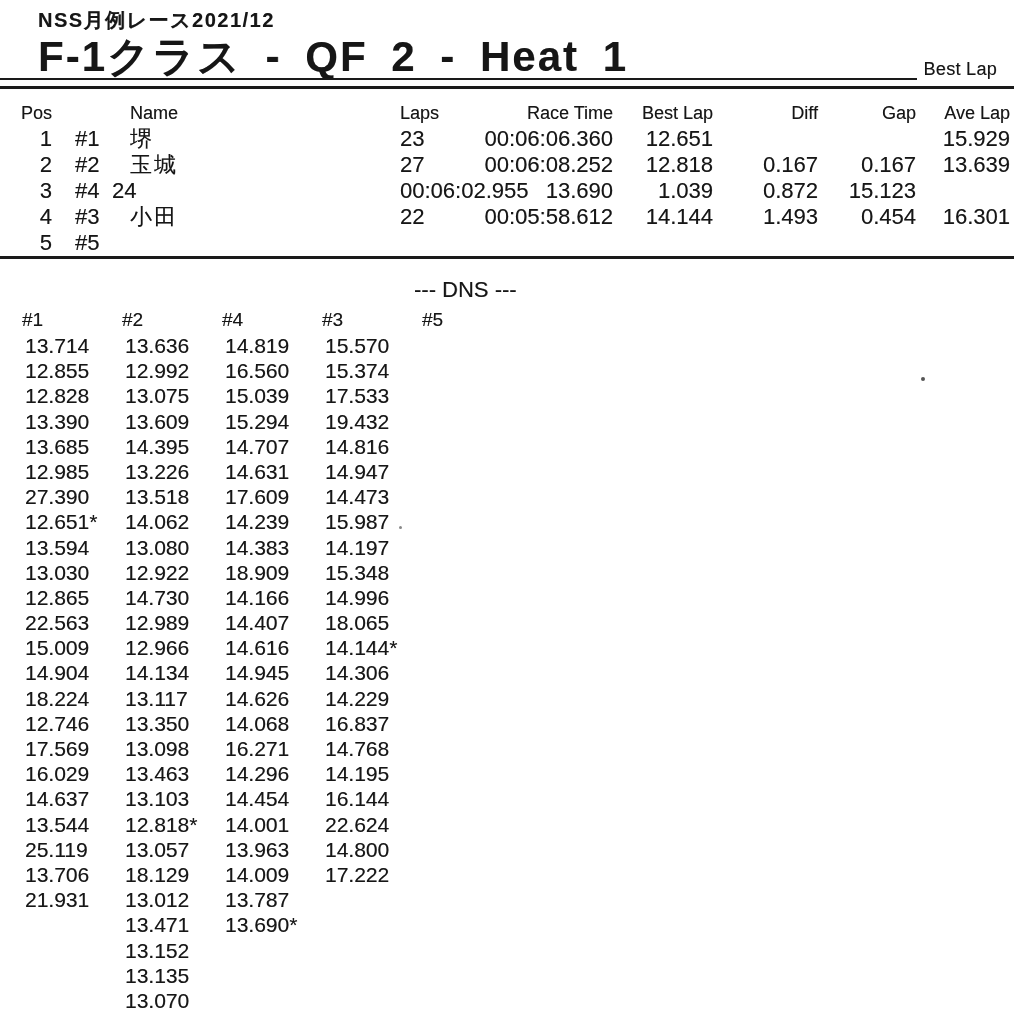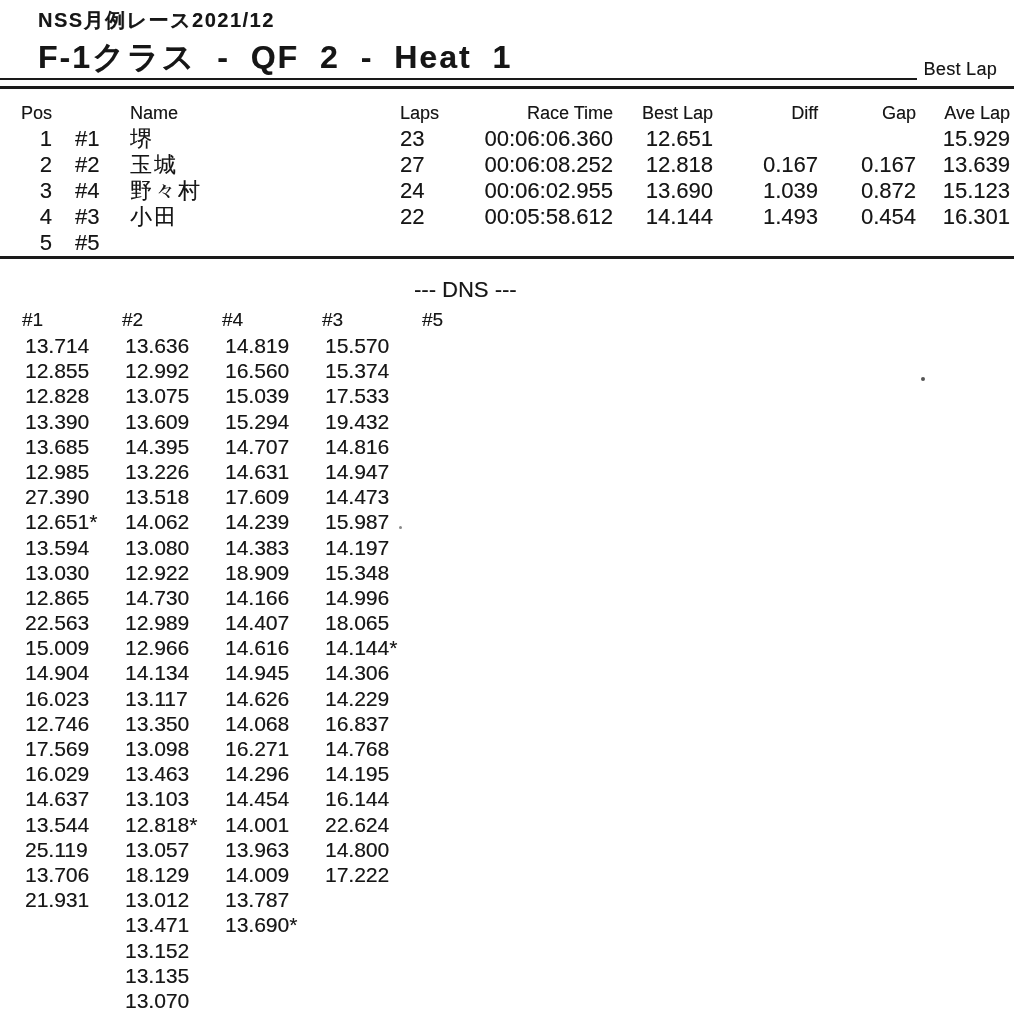--- a/index.html
+++ b/index.html
@@ -25,21 +25,21 @@
     top: 8px;
     margin-left: 16px;
   }
   .event-title {
     font-size: 20px;
     font-weight: bold;
     letter-spacing: 1.5px;
     line-height: 24px;
   }
   .heat-title {
-    font-size: 32px;
+    font-size: 42px;
     font-weight: bold;
     letter-spacing: 2px;
     word-spacing: 10px;
     line-height: 46px;
     margin-top: 2px;
     white-space: nowrap;
   }
   .corner-label {
     position: absolute;
     right: 17px;
@@ -178,21 +178,20 @@
         <div class="cell c-laps">27</div>
         <div class="cell c-race_time">00:06:08.252</div>
         <div class="cell c-best_lap">12.818</div>
         <div class="cell c-diff">0.167</div>
         <div class="cell c-gap">0.167</div>
         <div class="cell c-ave_lap">13.639</div>
       </div>
       <div class="r-row">
         <div class="cell c-pos">3</div>
         <div class="cell c-car">#4</div>
-        <div class="cell c-name">野々村</div>
         <div class="cell c-laps">24</div>
         <div class="cell c-race_time">00:06:02.955</div>
         <div class="cell c-best_lap">13.690</div>
         <div class="cell c-diff">1.039</div>
         <div class="cell c-gap">0.872</div>
         <div class="cell c-ave_lap">15.123</div>
       </div>
       <div class="r-row">
         <div class="cell c-pos">4</div>
         <div class="cell c-car">#3</div>
@@ -228,21 +227,21 @@
       <div class="lap-val">13.685</div>
       <div class="lap-val">12.985</div>
       <div class="lap-val">27.390</div>
       <div class="lap-val">12.651*</div>
       <div class="lap-val">13.594</div>
       <div class="lap-val">13.030</div>
       <div class="lap-val">12.865</div>
       <div class="lap-val">22.563</div>
       <div class="lap-val">15.009</div>
       <div class="lap-val">14.904</div>
-      <div class="lap-val">16.023</div>
+      <div class="lap-val">18.224</div>
       <div class="lap-val">12.746</div>
       <div class="lap-val">17.569</div>
       <div class="lap-val">16.029</div>
       <div class="lap-val">14.637</div>
       <div class="lap-val">13.544</div>
       <div class="lap-val">25.119</div>
       <div class="lap-val">13.706</div>
       <div class="lap-val">21.931</div>
     </div>
     <div class="lap-col">

